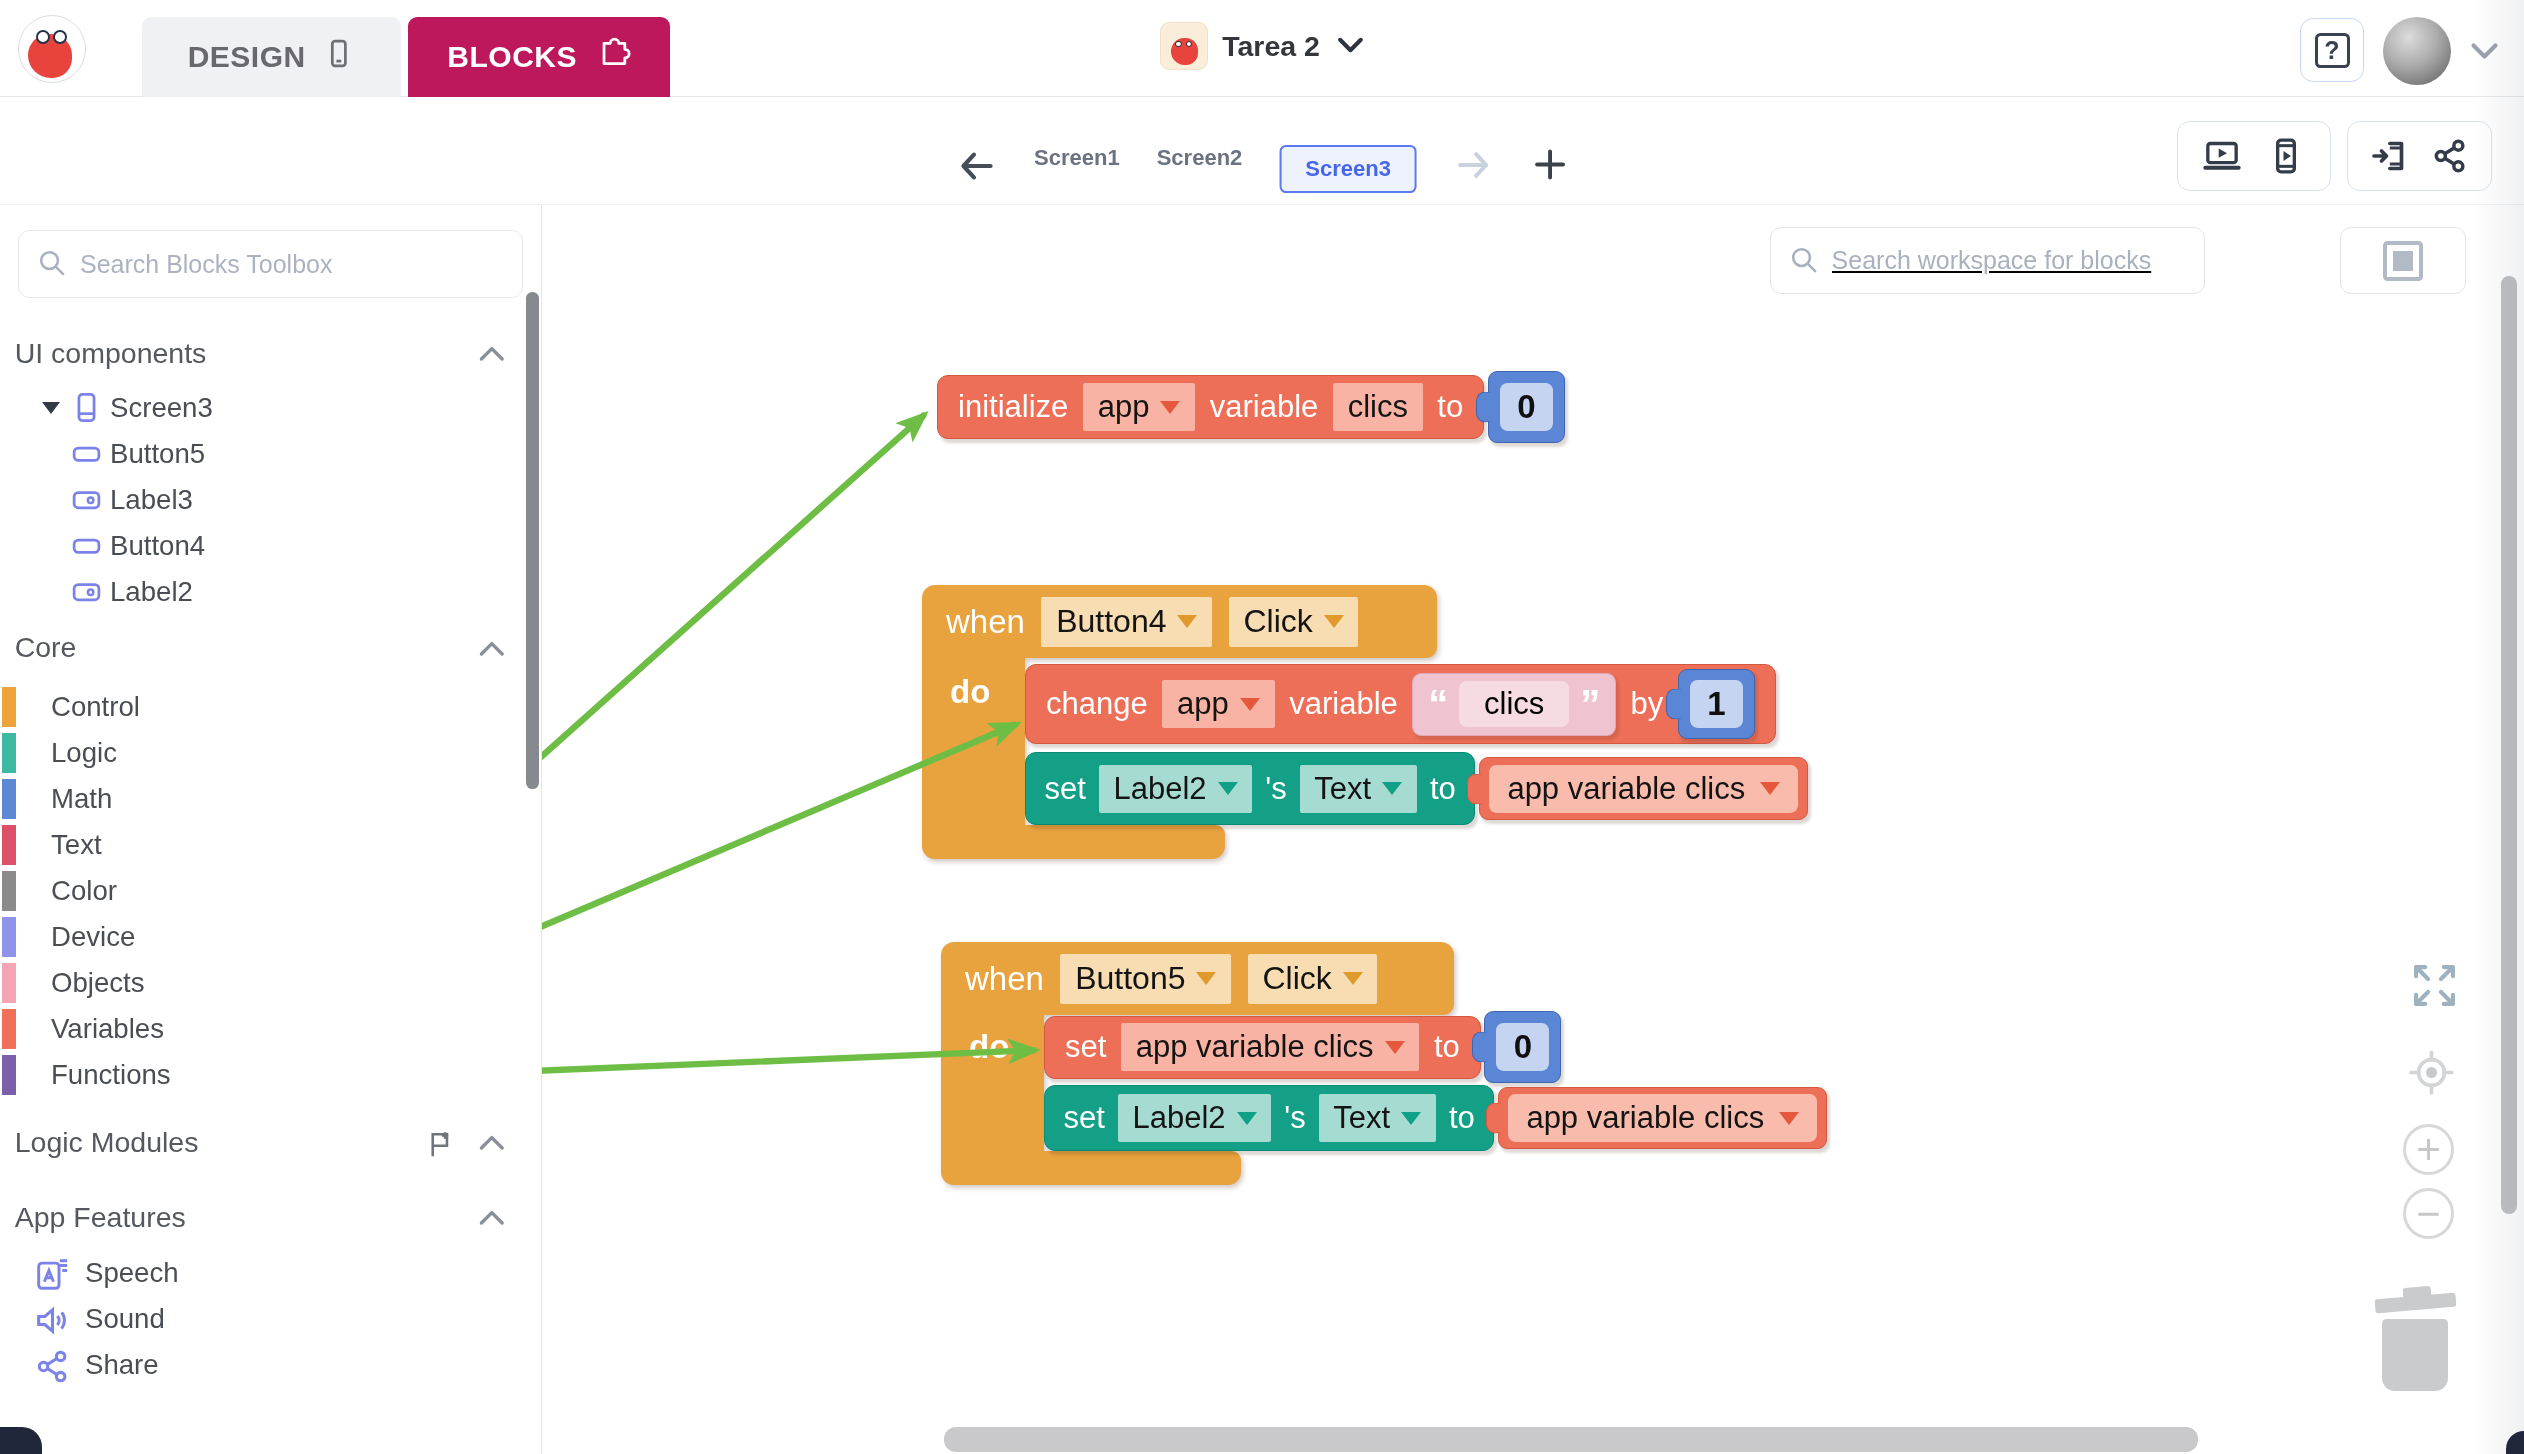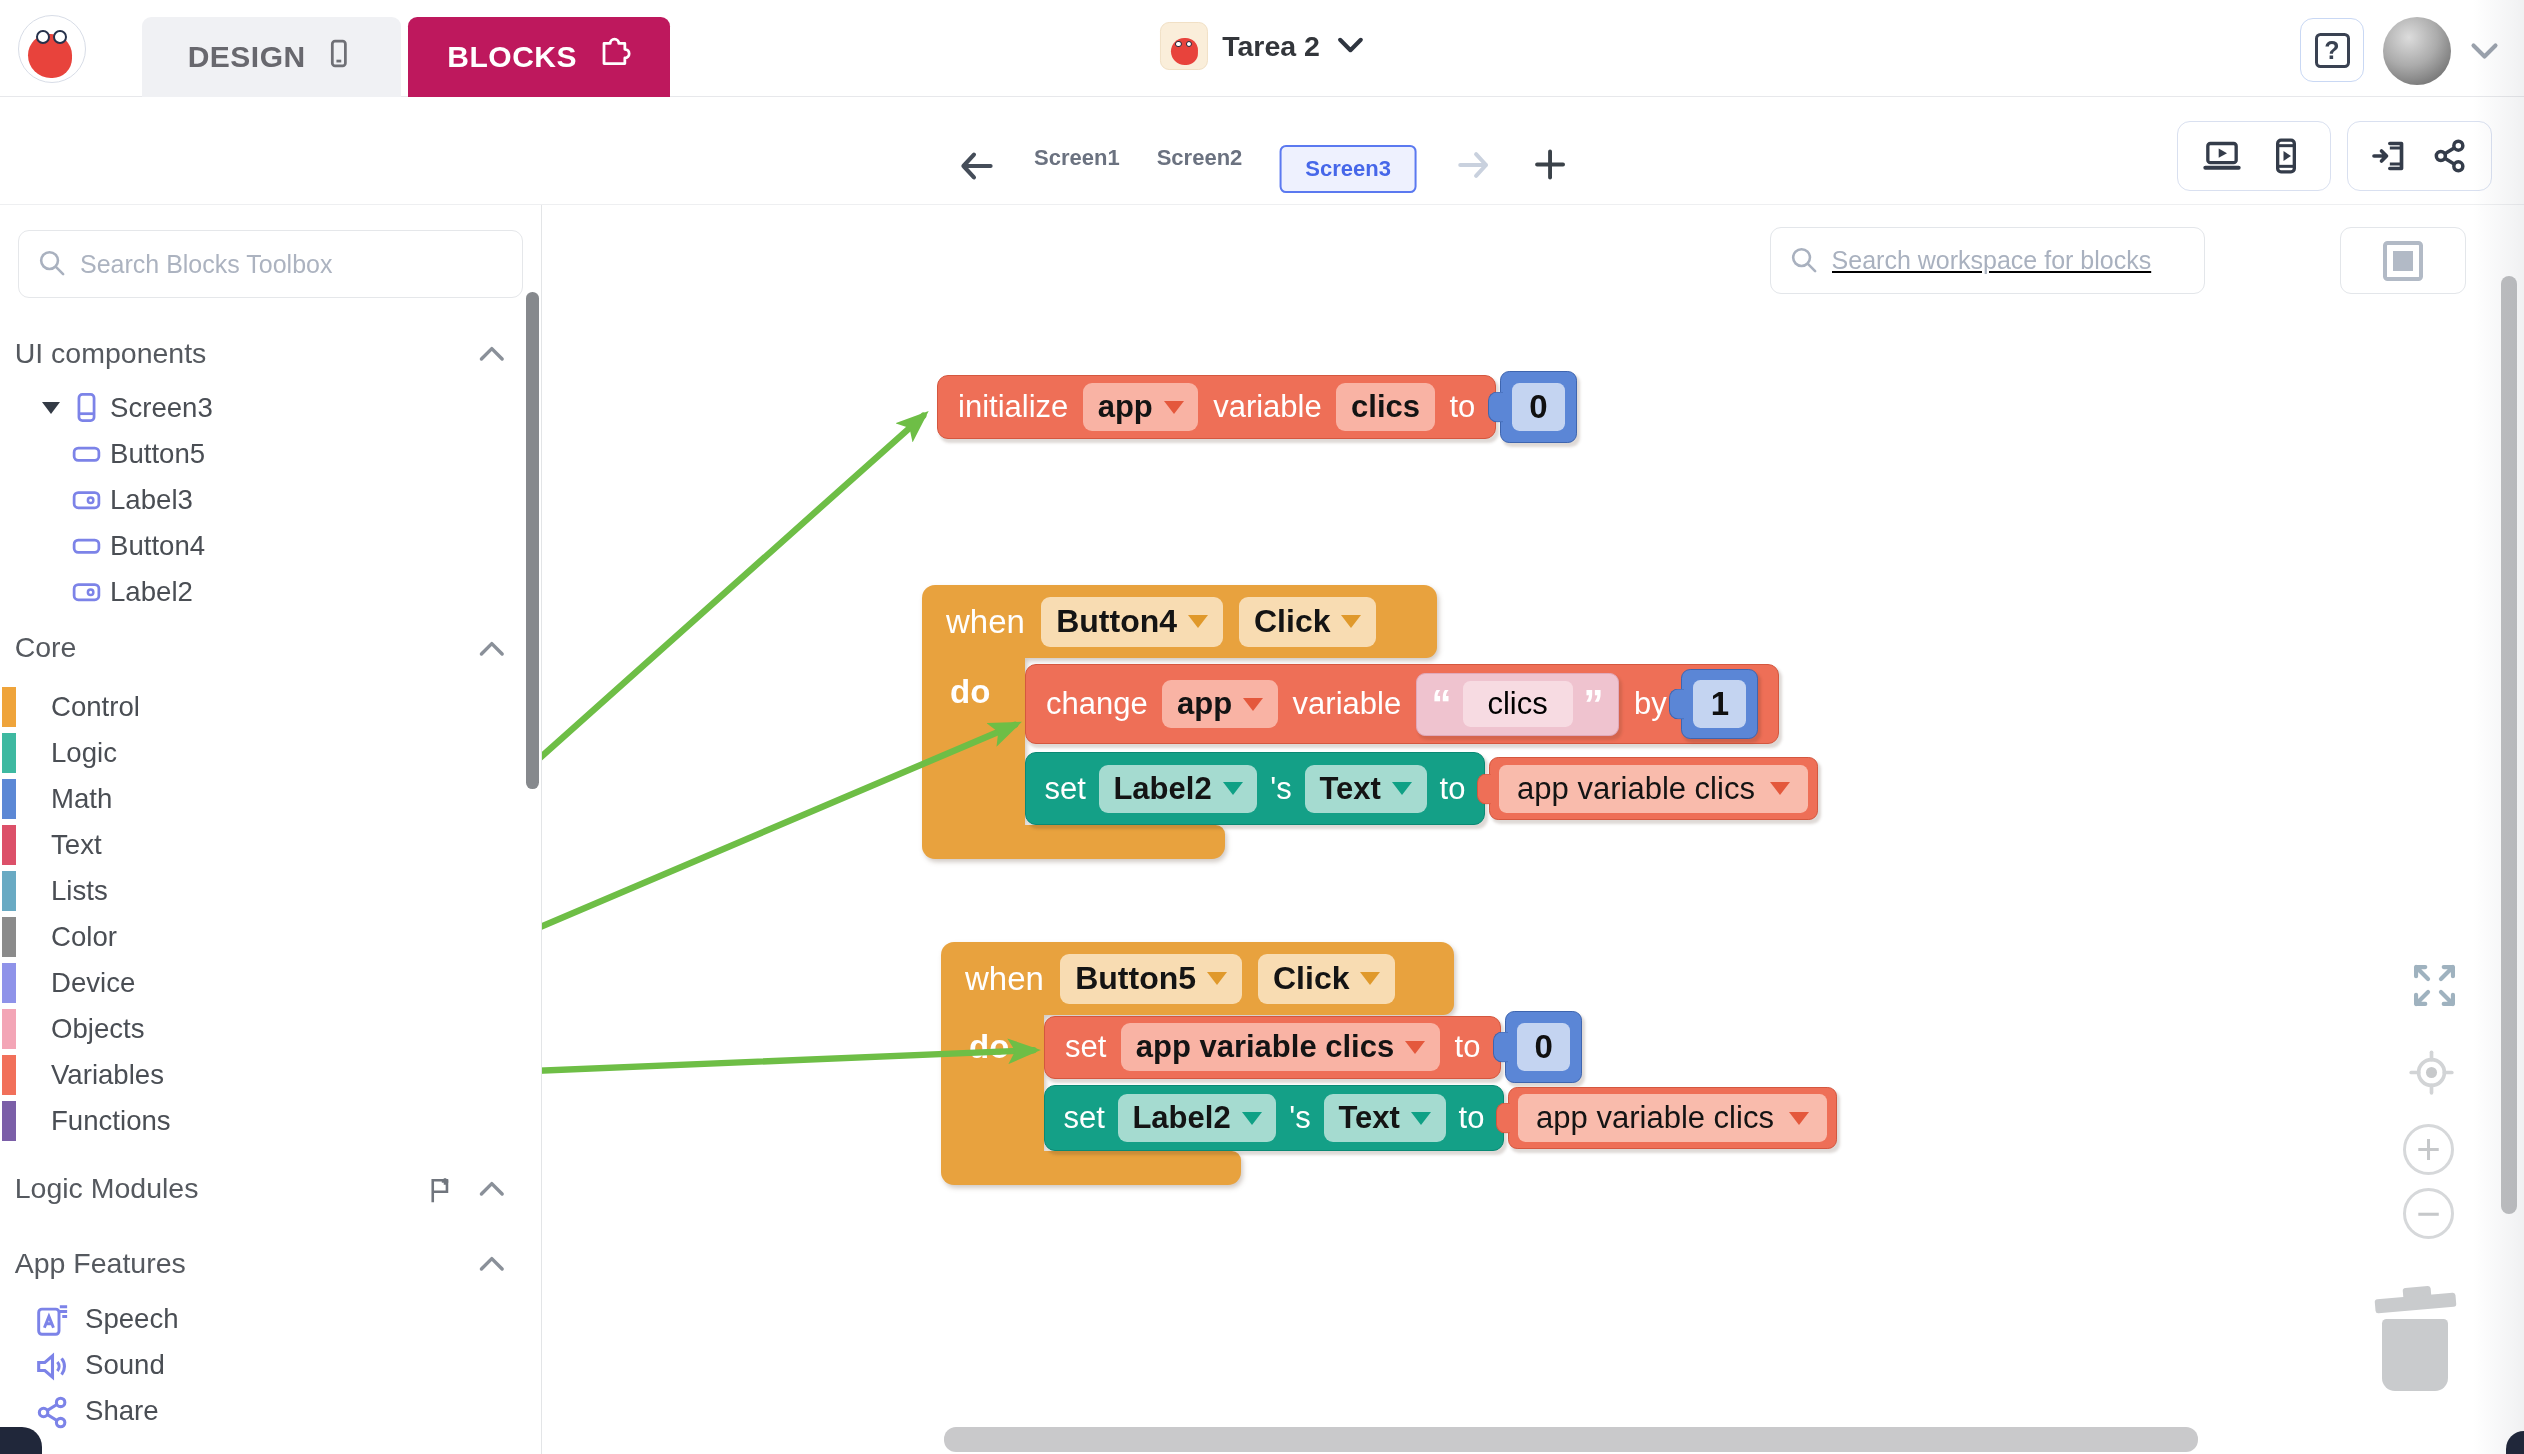--- a/index.html
+++ b/index.html
@@ -117,22 +117,22 @@
   .corner.cr { left:2506px; top:1431px; width:18.4px; height:24px; border-radius:18.4px 0 0 0; }
   .edge { position:absolute; right:0; top:0; width:51px; height:1455px; pointer-events:none;
           background:linear-gradient(to right, rgba(110,115,128,0), rgba(110,115,128,.10)); z-index:25; }
 
   
   .brow { position:absolute; display:flex; align-items:center; z-index:4; }
   .blk { display:flex; align-items:center; box-shadow:2.8px 3.7px 2.8px rgba(70,45,25,.18); }
   .coral { background:#EE6F57; border:1.8px solid #D4573F; border-radius:11px; gap:14.7px; padding:0 20px; }
   .teal  { background:#14A087; border:1.8px solid #0A8974; border-radius:11px; gap:13px; padding:0 18.4px; }
   .kw { color:#fff; font-size:31px; font-weight:500; white-space:nowrap; }
-  .pill { display:inline-flex; align-items:center; gap:11px; height:48px; border-radius:9px;
-          padding:0 14.7px; font-size:31px; color:#141414; font-weight:700; cursor:pointer; white-space:nowrap; }
+  .pill { display:inline-flex; align-items:center; gap:11px; height:48px; border-radius:2px;
+          padding:0 14.7px; font-size:31px; color:#141414; font-weight:400; cursor:pointer; white-space:nowrap; }
   .pill.pc { background:#F9B3A4; } .pill.pt { background:#A5DBD0; }
   .pill.po { background:#F8DCB2; height:50px; font-size:32px; }
   .tri { width:0; height:0; border-left:10px solid transparent; border-right:10px solid transparent;
          border-top:13px solid #E4583C; }
   .tri.o { border-top-color:#E0992B; } .tri.t { border-top-color:#0FA085; }
   .vblue { position:relative; display:inline-flex; align-items:center; justify-content:center;
            background:#5B86D6; border:1.8px solid #3E65AF; border-radius:9.2px; padding:0 11px;
            height:72px; box-shadow:2.8px 3.7px 2.8px rgba(70,45,25,.18); }
   .vblue .tab, .getter .tab { position:absolute; left:-13px; top:50%; transform:translateY(-50%);
            width:14.7px; height:31px; border-radius:9.2px 0 0 9.2px; }
@@ -358,24 +358,20 @@
       </div>
     <div class="cat-row">
         <i class="swatch" style="background-color: rgb(92, 136, 213);"></i>
         <span class="clabel">Math</span>
       </div>
     <div class="cat-row">
         <i class="swatch" style="background-color: rgb(220, 80, 105);"></i>
         <span class="clabel">Text</span>
       </div>
     <div class="cat-row">
-        <i class="swatch" style="background-color: rgb(105, 170, 195);"></i>
-        <span class="clabel">Lists</span>
-      </div>
-    <div class="cat-row">
         <i class="swatch" style="background-color: rgb(139, 139, 139);"></i>
         <span class="clabel">Color</span>
       </div>
     <div class="cat-row">
         <i class="swatch" style="background-color: rgb(143, 147, 233);"></i>
         <span class="clabel">Device</span>
       </div>
     <div class="cat-row">
         <i class="swatch" style="background-color: rgb(243, 165, 182);"></i>
         <span class="clabel">Objects</span>

